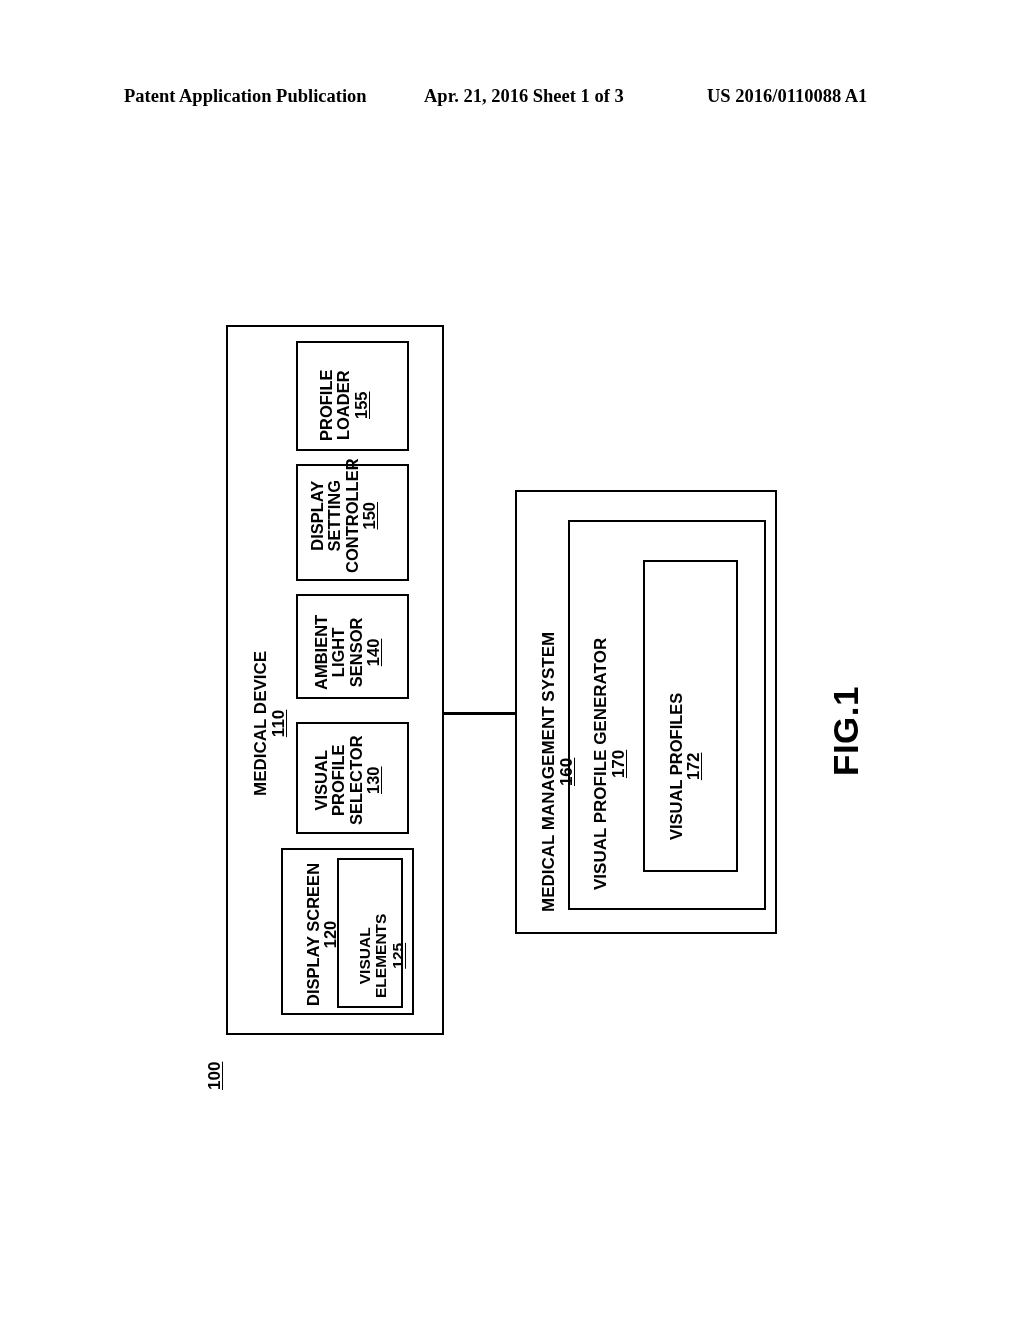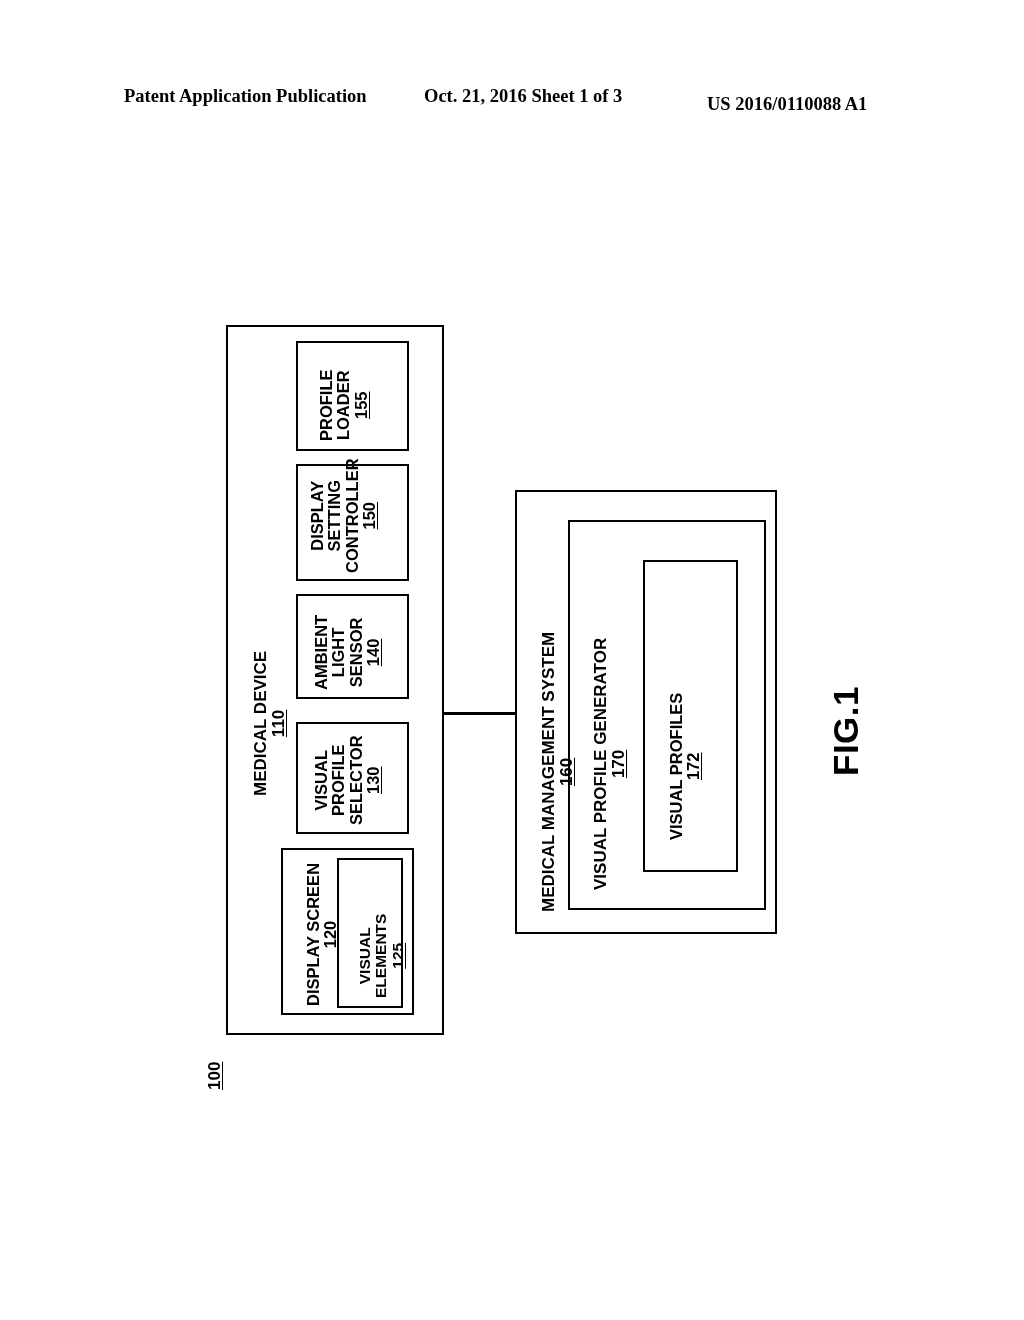--- a/index.html
+++ b/index.html
@@ -24,21 +24,21 @@
     width: 812px;
     height: 26px;
     font-family: "Liberation Serif", serif;
     font-weight: bold;
     font-size: 18.5px;
     letter-spacing: 0px;
     white-space: nowrap;
   }
   #page-header .hdr-left   { position: absolute; left: 124px; top: 0; }
   #page-header .hdr-mid    { position: absolute; left: 424px; top: 0; }
-  #page-header .hdr-right  { position: absolute; left: 707px; top: 8px; }
+  #page-header .hdr-right  { position: absolute; left: 707px; top: 0; }
 
   
   .box {
     position: absolute;
     border: 2.5px solid #000;
     box-sizing: border-box;
     background: transparent;
   }
   .box.thin { border-width: 2px; }
 
@@ -95,21 +95,21 @@
     font-size: 17px;
     text-decoration: underline;
     text-underline-offset: 2px;
   }
 </style>
 </head>
 <body>
 
 <div id="page-header">
   <span class="hdr-left">Patent Application Publication</span>
-  <span class="hdr-mid">Oct. 21, 2016  Sheet 1 of 3</span>
+  <span class="hdr-mid">Apr. 21, 2016  Sheet 1 of 3</span>
   <span class="hdr-right">US 2016/0110088 A1</span>
 </div>
 
 <div class="box" id="medical-device-box" style="left:226px; top:325px; width:218px; height:710px;"></div>
 
 <div class="vlabel s17" style="left:252px; top:796px;">
   <span class="ln">MEDICAL DEVICE</span>
   <span class="num">110</span>
 </div>
 

